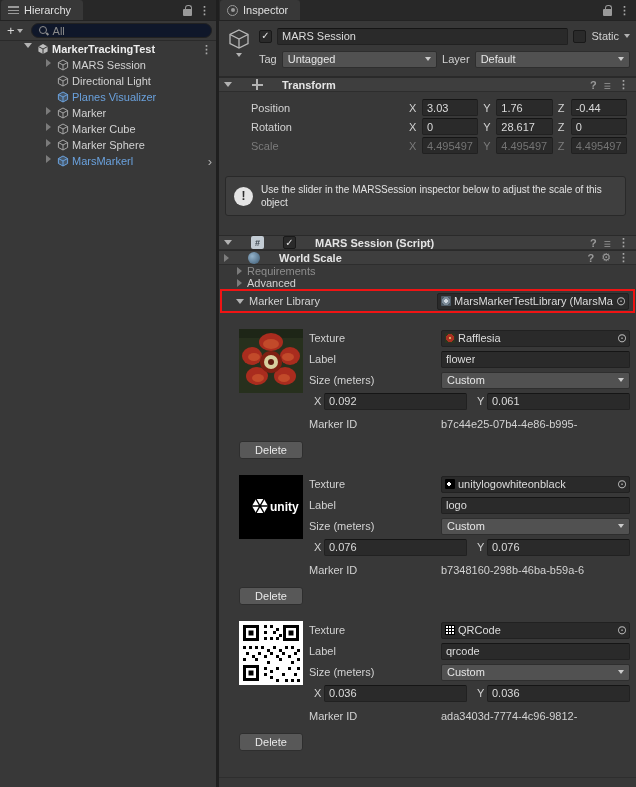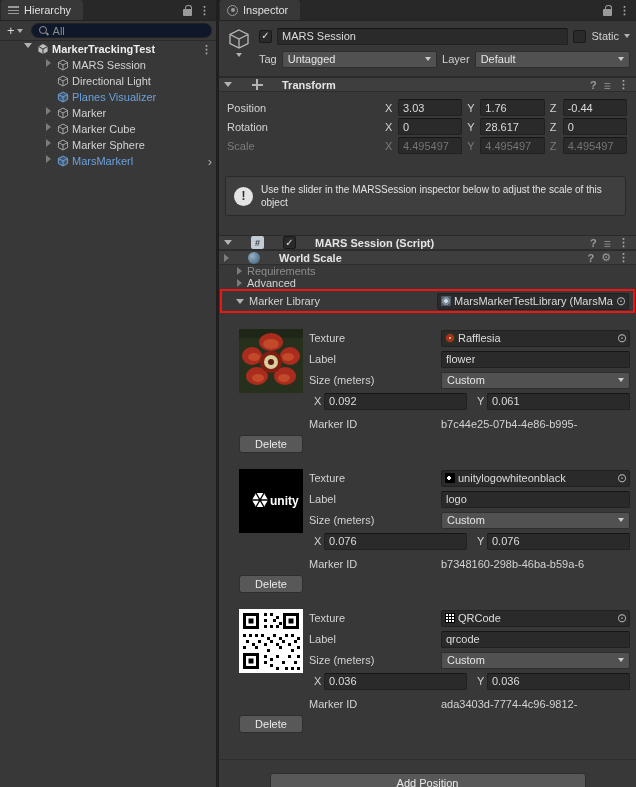--- a/index.html
+++ b/index.html
@@ -74,21 +74,21 @@
   .dd{height:17px;background:#515151;border:1px solid #2e2e2e;border-radius:2px;display:flex;align-items:center;gap:4px;padding:0 5px;color:#e6e6e6;min-width:0}
   .dd .ar-d{margin-left:auto;border-top-color:#cccccc}
   .grow{flex:1}
   .lbl{color:#d2d2d2}
 
   .comp-header{height:22px;background:#3e3e3e;border-top:1px solid #2a2a2a;border-bottom:1px solid #2d2d2d;display:flex;align-items:center;gap:19px;padding:0 5px}
   .comp-title{font-weight:bold;color:#e4e4e4}
   .hicons{margin-left:auto;display:flex;align-items:center;gap:7px;padding-right:2px}
 
   .tbody{padding:6px 4px 9px 0}
-  .trow2{display:flex;align-items:center;height:19px;padding-left:8px}
+  .trow2{display:flex;align-items:center;height:19px;padding-left:32px}
   .rlabel{flex:0 0 158px;color:#d2d2d2;overflow:hidden;white-space:nowrap}
   .axgrp{display:flex;align-items:center;flex:1;gap:3px;margin-right:5px;min-width:0}
   .axl{width:10px;flex:0 0 10px}
   .axgrp .tf{flex:1}
   .disabled .rlabel,.disabled .axl{color:#7b7b7b}
   .disabled .tf{color:#747474}
 
   .help{margin:21px 6px 10px;background:#3f3f3f;border:1px solid #292929;border-radius:3px;display:flex;gap:8px;padding:6px 8px;align-items:center}
   .helptext{font-size:10px;line-height:13px;color:#e2e2e2}
 
@@ -113,21 +113,21 @@
   .mrows{grid-column:2;min-width:0}
   .mrow{display:flex;align-items:center;height:18px;margin-bottom:3px}
   .mlabel{flex:0 0 132px}
   .mctrl{flex:1;min-width:0}
   .xyrow{padding-left:5px}
   .xyrow .tf{flex:1}
   .xyrow .ysp{margin-left:10px}
   .idrow{margin-top:7px;height:14px;margin-bottom:2px}
   .idval{color:#d2d2d2;overflow:hidden;white-space:nowrap}
   .ubtn{background:#585858;border:1px solid #2e2e2e;border-radius:3px;color:#eaeaea;display:flex;align-items:center;justify-content:center;height:18px}
-  .delbtn{grid-column:1;width:64px;margin-top:2px}
+  .delbtn{grid-column:1;width:64px;margin-top:8px}
 
   .addwrap{border-top:1px solid #2e2e2e;margin-top:10px;padding:13px 0 0;display:flex;justify-content:center}
   .addbtn{width:316px;height:20px}
 </style>
 </head>
 <body>
 
 <div class="root">
 
   <div class="panel left">

